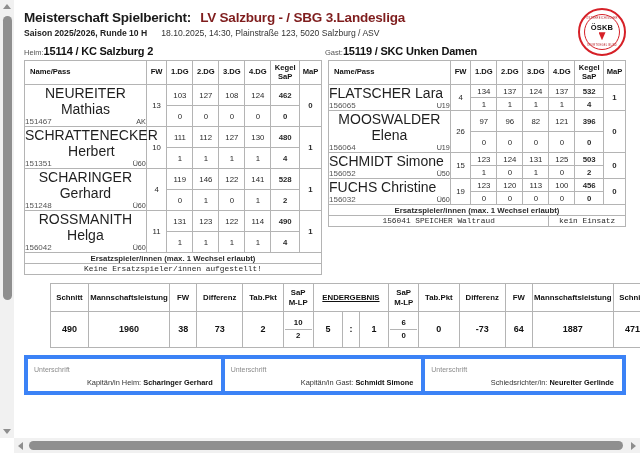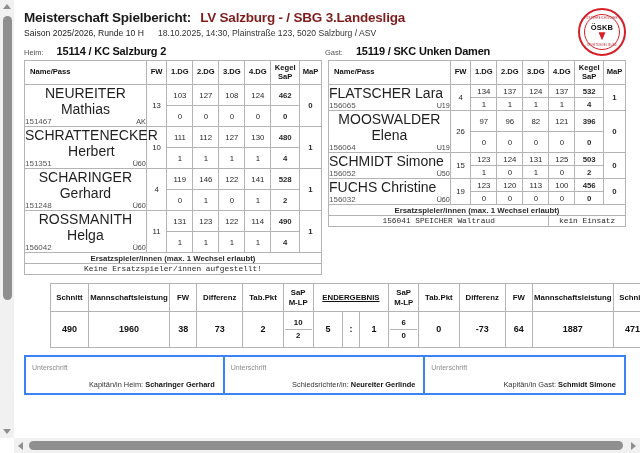--- a/index.html
+++ b/index.html
@@ -61,21 +61,21 @@
 
   .header { position: relative; padding: 10px 0 0 10px; }
   .title-row { display: flex; align-items: baseline; gap: 9px; }
   .title-main {
     font-size: 13.5px; font-weight: bold; color: #1a1a1a; letter-spacing: -0.2px;
   }
   .title-sub {
     font-size: 13.5px; font-weight: bold; color: #7f1d1d; letter-spacing: -0.2px;
   }
   .meta-row { display: flex; align-items: baseline; gap: 14px; margin-top: 3px; }
-  .meta-season { font-size: 8.6px; font-weight: normal; color: #222; }
+  .meta-season { font-size: 8.6px; font-weight: bold; color: #222; }
   .meta-date { font-size: 8.6px; color: #333; text-align: center; }
 
   .logo {
     position: absolute; right: 14px; top: 8px;
     width: 48px; height: 48px; border-radius: 50%;
     background: #ffffff; border: 2.5px solid #d62027;
     display: flex; align-items: center; justify-content: center;
   }
   .logo-inner {
     width: 36px; height: 36px; border-radius: 50%;
@@ -97,23 +97,23 @@
   }
   .logo-pin {
     width: 7px; height: 8px; margin-top: 1px;
     background: #d62027;
     clip-path: polygon(50% 100%, 0 0, 100% 0);
   }
 
   .teams-row {
     display: flex; margin: 7px 0 3px 10px; padding-right: 14px;
   }
-  .team-block { width: 50%; display: flex; align-items: baseline; gap: 5px; }
+  .team-block { width: 50%; display: flex; align-items: baseline; }
   .team-label { font-size: 7.5px; color: #555; }
-  .team-name { font-size: 11px; font-weight: bold; color: #111; letter-spacing: -.2px; margin-left: 8px; }
+  .team-name { font-size: 11px; font-weight: bold; color: #111; letter-spacing: -.2px; }
 
   
   .tables-wrap { display: flex; gap: 6px; margin: 0 14px 0 10px; }
   .side { width: 50%; }
 
   table.pl {
     width: 100%; border-collapse: collapse; table-layout: fixed;
     border: 1px solid #9a9a9a; background: #fff;
   }
   table.pl th {
@@ -171,21 +171,21 @@
     font-size: 7.8px; font-weight: bold; padding: 1px 0; line-height: 1.25;
   }
   .sap-stack .a { border-bottom: 1px solid #b4b4b4; }
   td.sapcell { padding: 0; }
   td.big { font-size: 12.5px; }
   td.colon { font-size: 10px; }
 
   
   .sig-wrap { display: flex; margin: 7px 14px 0 10px; }
   .sig {
-    width: 33.333%; border: 2px solid #3b82f6; height: 40px;
+    width: 33.333%; border: 4px solid #3b82f6; height: 40px;
     position: relative; padding: 7px 6px;
   }
   .sig + .sig { border-left: none; }
   .sig-label { font-size: 7px; color: #8c8c8c; }
   .sig-name {
     position: absolute; right: 8px; bottom: 4px;
     font-size: 7.4px; color: #333;
   }
   .sig-name b { color: #111; }
 </style>
@@ -609,26 +609,26 @@
     <div class="sig">
       <div class="sig-label">Unterschrift</div>
       <div class="sig-name">
         <span>Kapitän/in Heim:</span>
         <b>Scharinger Gerhard</b>
       </div>
     </div>
     <div class="sig">
       <div class="sig-label">Unterschrift</div>
       <div class="sig-name">
+        <span>Kapitän/in Gast:</span>
+        <b>Schmidt Simone</b>
+      </div>
+    </div>
+    <div class="sig">
+      <div class="sig-label">Unterschrift</div>
+      <div class="sig-name">
         <span>Schiedsrichter/in:</span>
         <b>Neureiter Gerlinde</b>
       </div>
     </div>
-    <div class="sig">
-      <div class="sig-label">Unterschrift</div>
-      <div class="sig-name">
-        <span>Kapitän/in Gast:</span>
-        <b>Schmidt Simone</b>
-      </div>
-    </div>
   </div>
 
 </div>
 
 </body></html>

